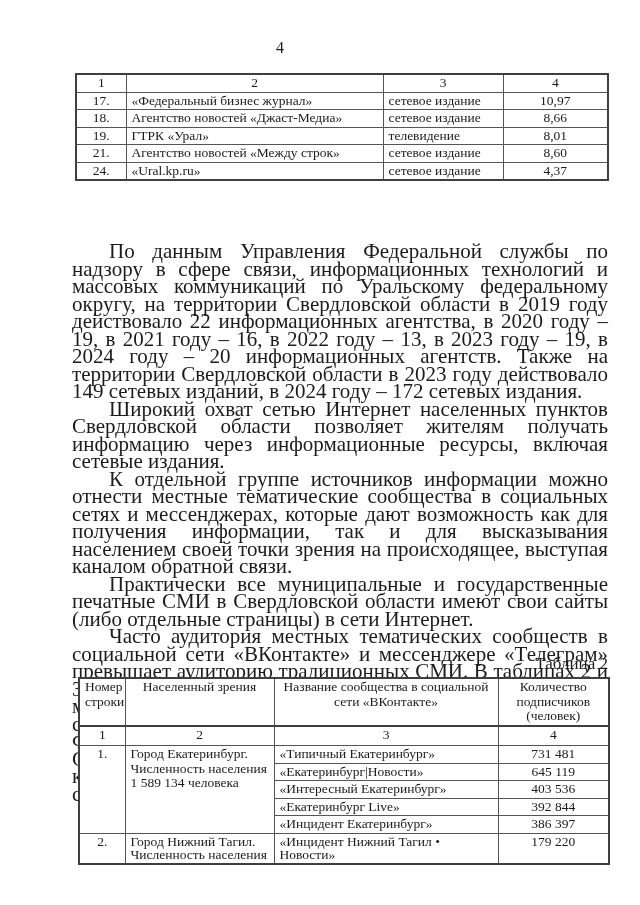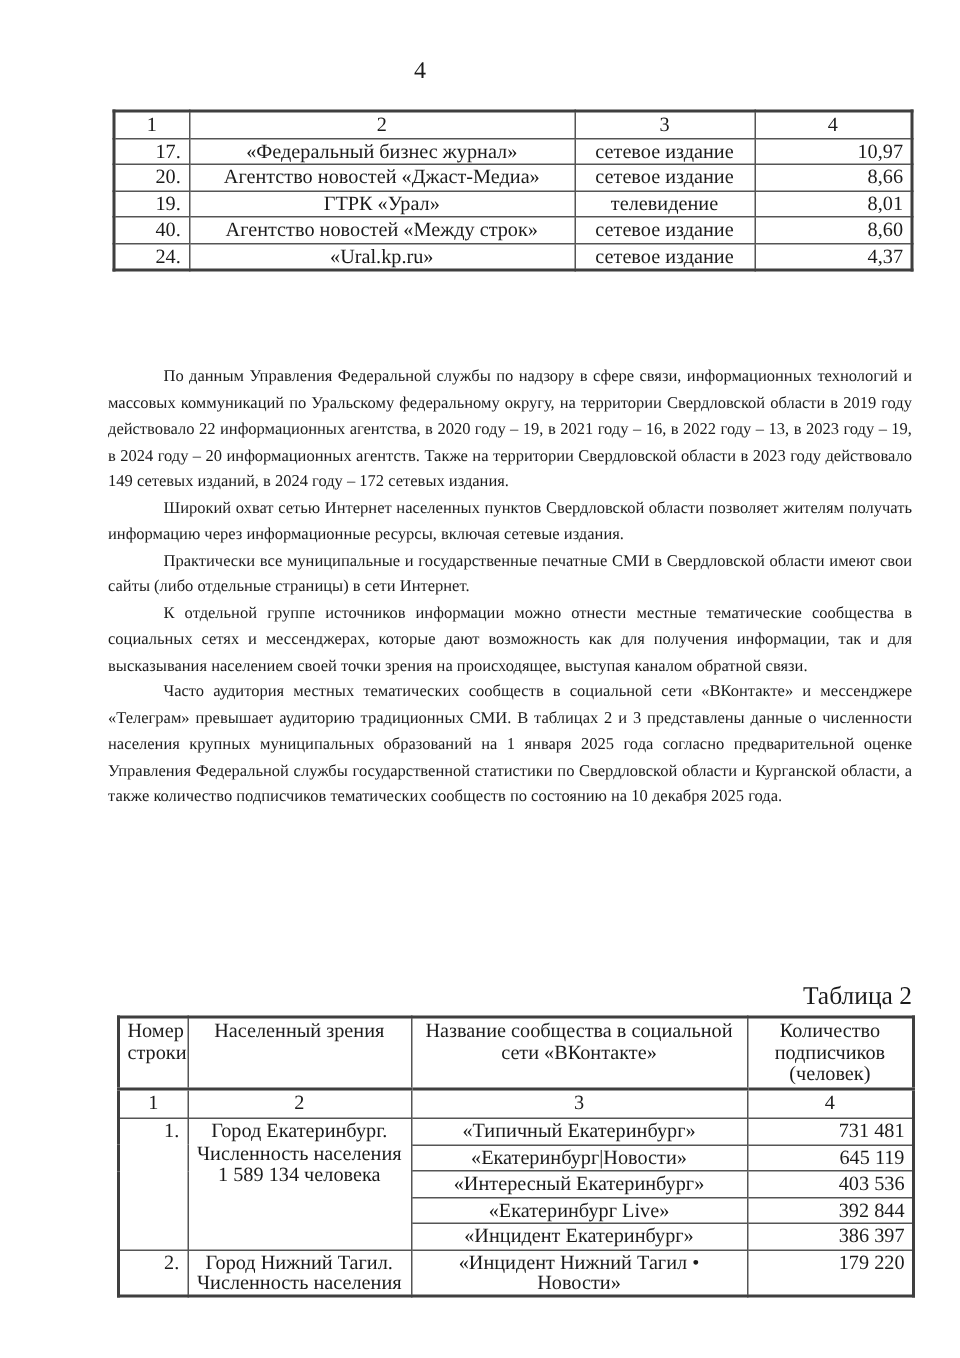--- a/index.html
+++ b/index.html
@@ -24,26 +24,26 @@
   .t1 tr.hnum { height:18px; }
   .t1 tr.hnum td { text-align:center; }
   .t2 { top:677px; left:78px; width:530px; }
   .t2 tr.head { height:45px; }
   .t2 tr.head th { text-align:center; border-bottom:2px solid #3f3f3f; }
   .t2 tr.hnum { height:20px; }
   .t2 tr.hnum td { text-align:center; }
   .t2 tr.sub { height:16px; }
   .t2 tr.r2 { height:27px; }
   .t2 tr.r2 td { line-height:13.5px; }
-  td.c { text-align:right;font-family:Liberation Serif, serif; }
-  td.l { text-align:center; }
+  td.c { text-align:center;font-family:Liberation Serif, serif; }
+  td.l { text-align:left; }
   .ml { white-space:pre-line; }
   .text {
     position:absolute; top:243px; left:72px; width:536px;
-    font-size:11px; line-height:17.5px; text-align:justify;
+    font-size:21px; line-height:17.5px; text-align:justify;
   }
   .text p { margin:0; text-indent:37px; }
   .t2label {
     position:absolute; top:654px; left:72px; width:536px;
     text-align:right; font-size:17px;
   }
 </style>
 </head>
 <body>
 
@@ -65,51 +65,51 @@
       <td>3</td>
       <td>4</td>
     </tr>
     <tr>
       <td class="c">17.</td>
       <td class="l">«Федеральный бизнес журнал»</td>
       <td class="l">сетевое издание</td>
       <td class="c">10,97</td>
     </tr>
     <tr>
-      <td class="c">20.</td>
+      <td class="c">18.</td>
       <td class="l">Агентство новостей «Джаст-Медиа»</td>
       <td class="l">сетевое издание</td>
       <td class="c">8,66</td>
     </tr>
     <tr>
       <td class="c">19.</td>
       <td class="l">ГТРК «Урал»</td>
       <td class="l">телевидение</td>
       <td class="c">8,01</td>
     </tr>
     <tr>
-      <td class="c">40.</td>
+      <td class="c">21.</td>
       <td class="l">Агентство новостей «Между строк»</td>
       <td class="l">сетевое издание</td>
       <td class="c">8,60</td>
     </tr>
     <tr>
       <td class="c">24.</td>
       <td class="l">«Ural.kp.ru»</td>
       <td class="l">сетевое издание</td>
       <td class="c">4,37</td>
     </tr>
   </tbody>
     </table>
 
   <div class="text">
     <p>По данным Управления Федеральной службы по надзору в сфере связи, информационных технологий и массовых коммуникаций по Уральскому федеральному округу, на территории Свердловской области в 2019 году действовало 22 информационных агентства, в 2020 году – 19, в 2021 году – 16, в 2022 году – 13, в 2023 году – 19, в 2024 году – 20 информационных агентств. Также на территории Свердловской области в 2023 году действовало 149 сетевых изданий, в 2024 году – 172 сетевых издания.</p>
     <p>Широкий охват сетью Интернет населенных пунктов Свердловской области позволяет жителям получать информацию через информационные ресурсы, включая сетевые издания.</p>
+    <p>К отдельной группе источников информации можно отнести местные тематические сообщества в социальных сетях и мессенджерах, которые дают возможность как для получения информации, так и для высказывания населением своей точки зрения на происходящее, выступая каналом обратной связи.</p>
     <p>Практически все муниципальные и государственные печатные СМИ в Свердловской области имеют свои сайты (либо отдельные страницы) в сети Интернет.</p>
-    <p>К отдельной группе источников информации можно отнести местные тематические сообщества в социальных сетях и мессенджерах, которые дают возможность как для получения информации, так и для высказывания населением своей точки зрения на происходящее, выступая каналом обратной связи.</p>
     <p>Часто аудитория местных тематических сообществ в социальной сети «ВКонтакте» и мессенджере «Телеграм» превышает аудиторию традиционных СМИ. В таблицах 2 и 3 представлены данные о численности населения крупных муниципальных образований на 1 января 2025 года согласно предварительной оценке Управления Федеральной службы государственной статистики по Свердловской области и Курганской области, а также количество подписчиков тематических сообществ по состоянию на 10 декабря 2025 года.</p>
   </div>
 
   <div class="t2label">Таблица 2</div>
 
   <table class="t t2">
     <colgroup>
       <col style="width:46px">
         <col style="width:149px">
         <col style="width:224px">

